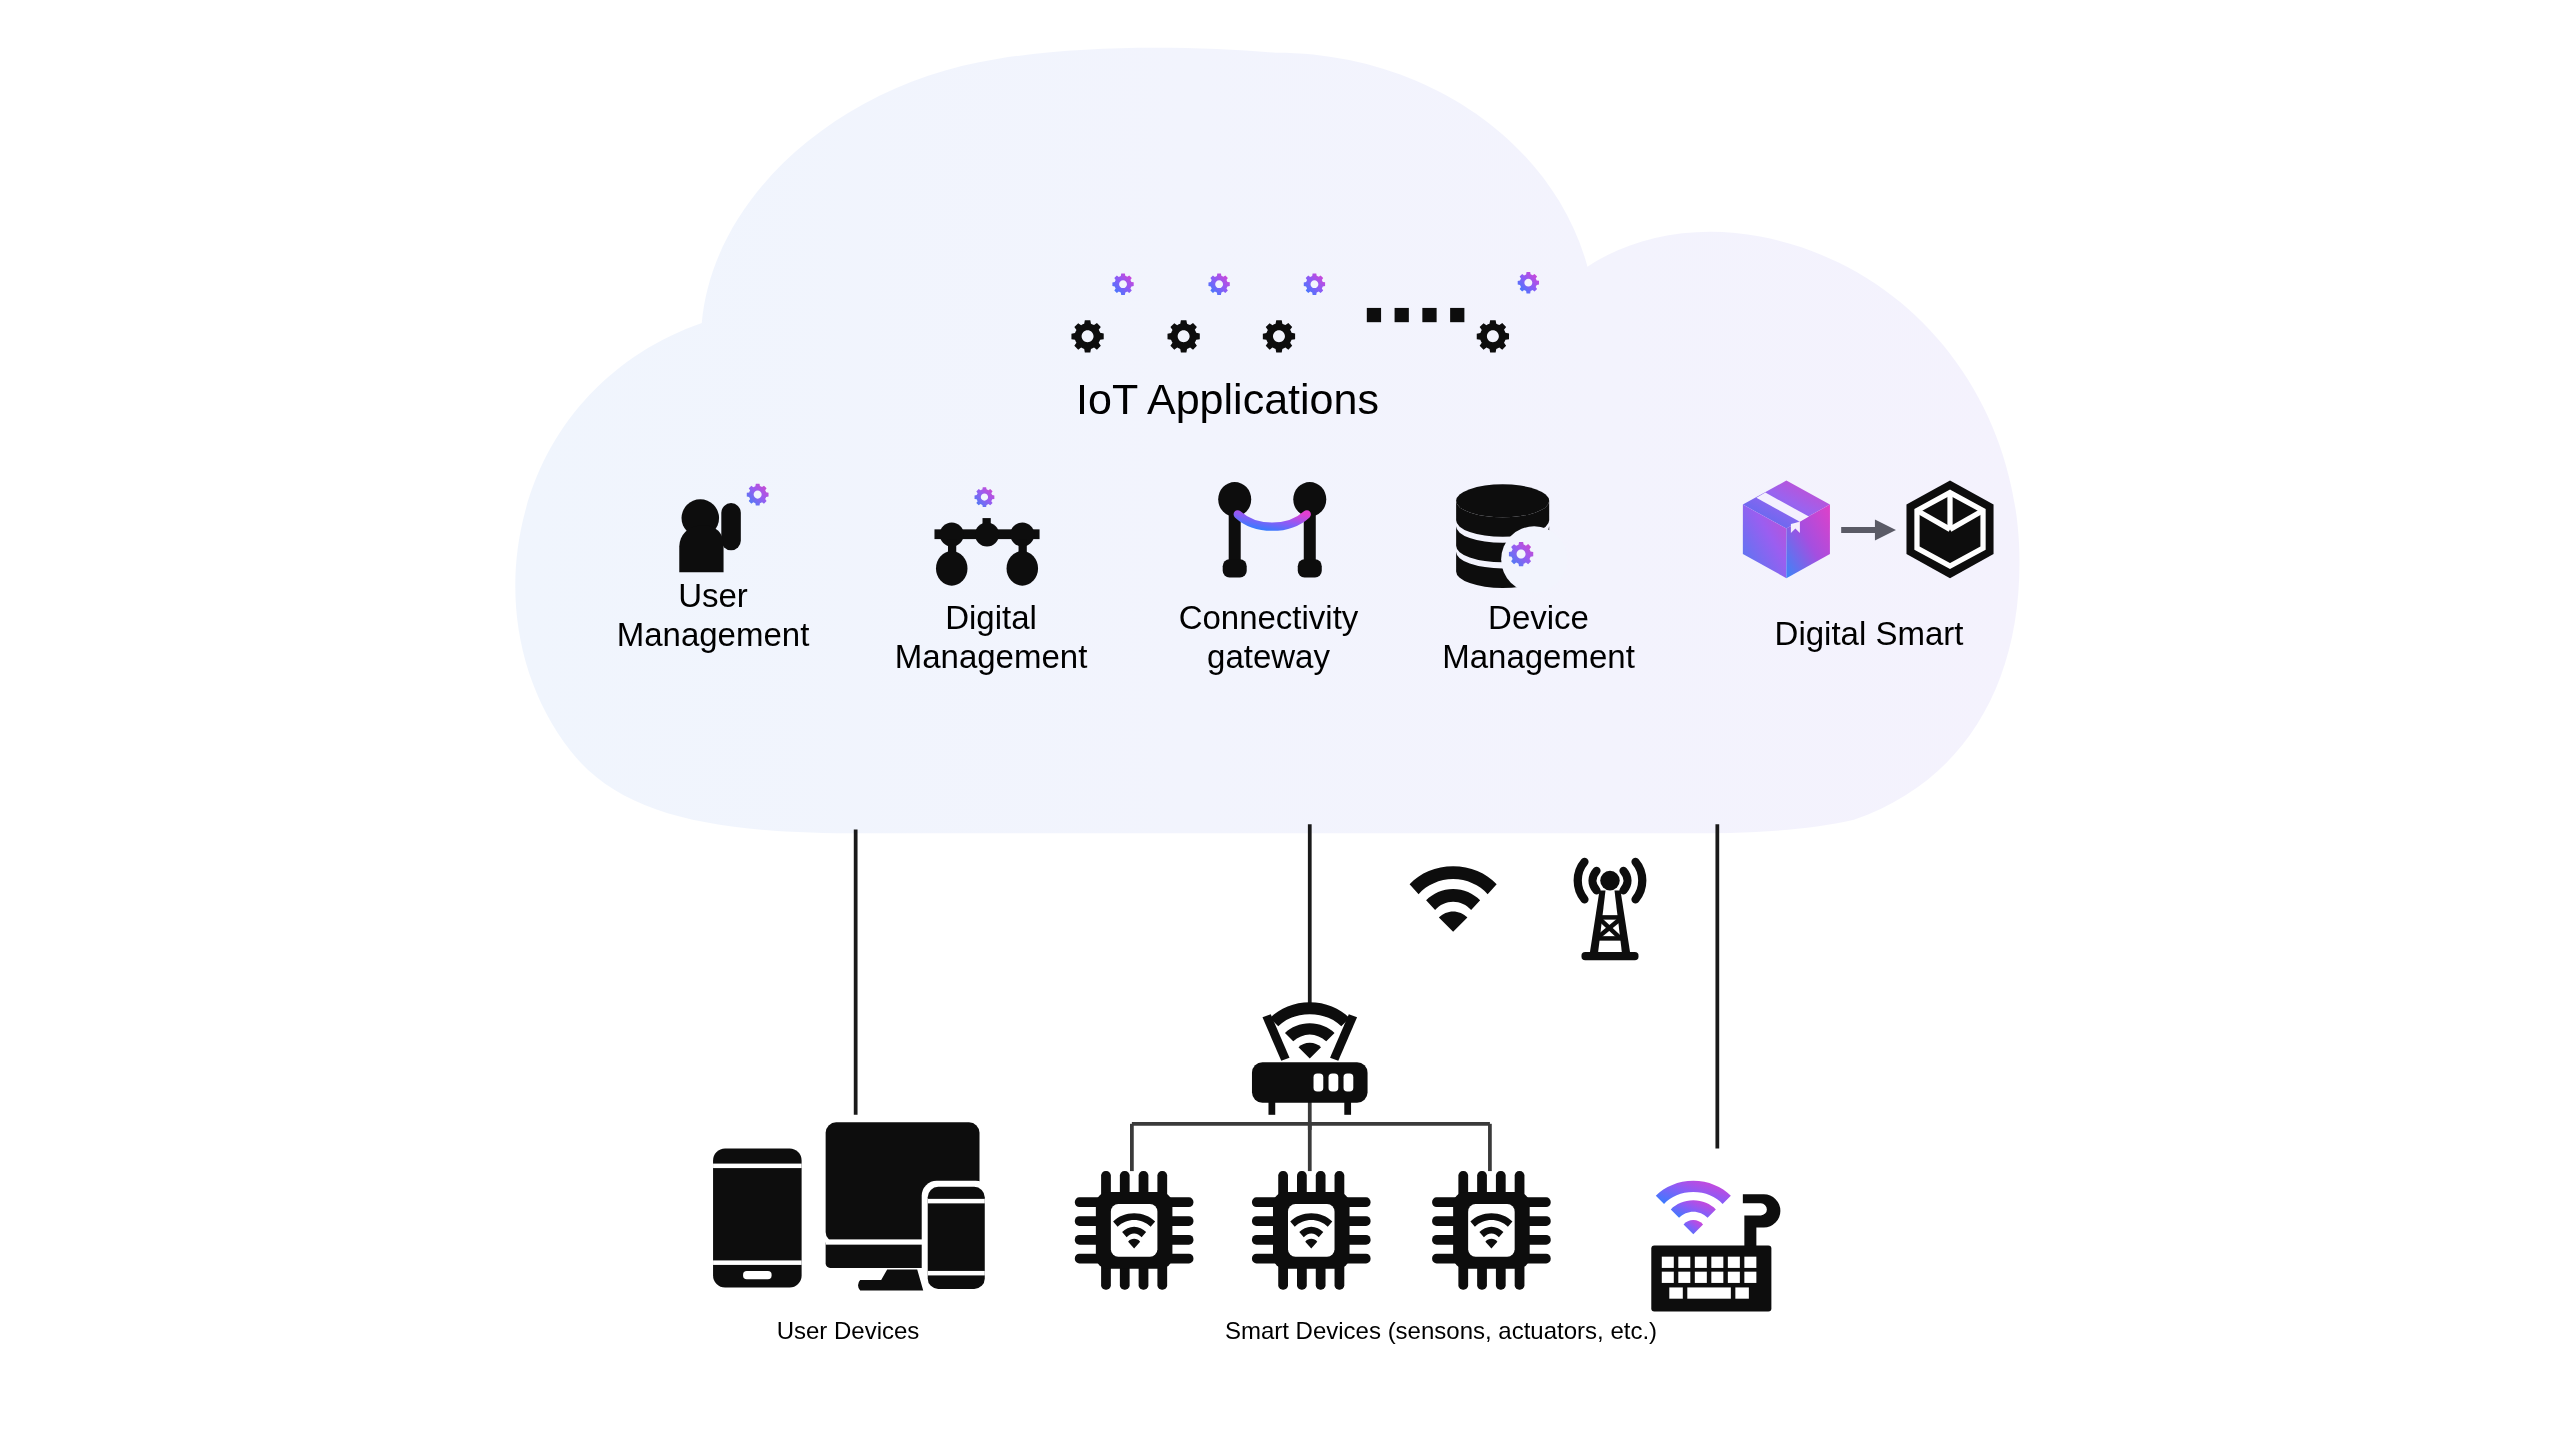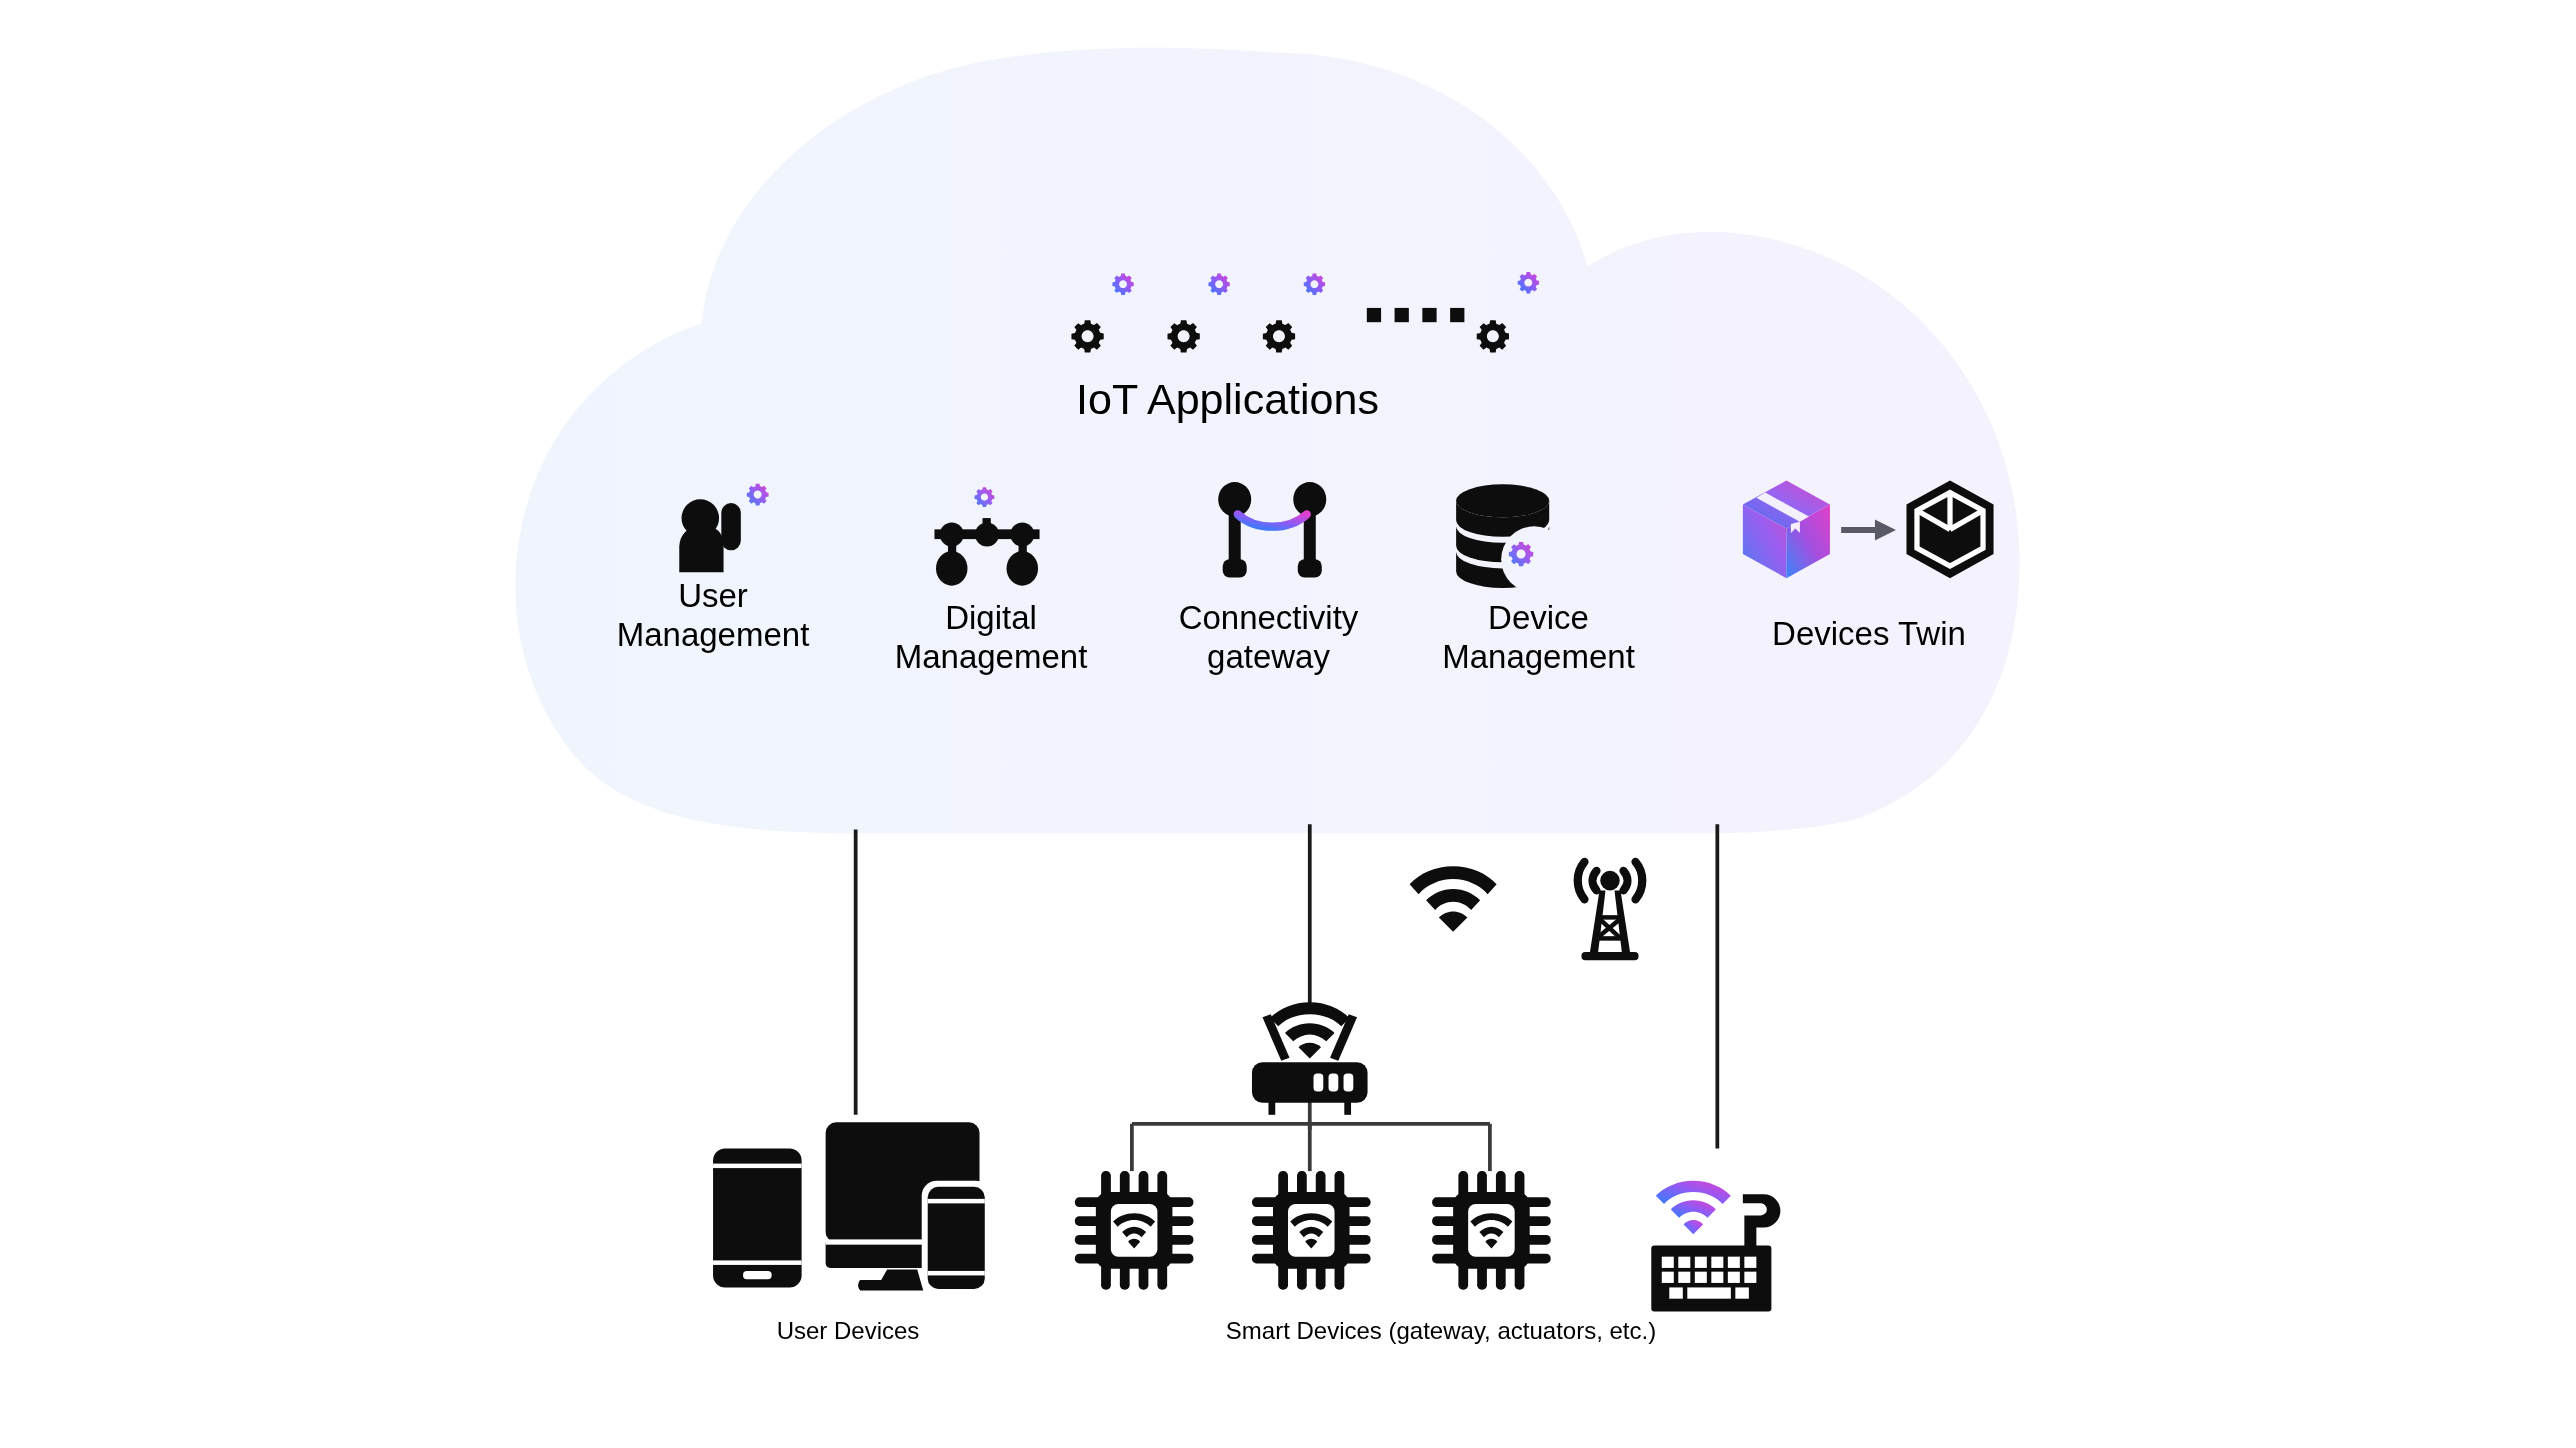--- a/index.html
+++ b/index.html
@@ -415,20 +415,20 @@
 
   <div class="lbl lbl-svc" style="left:871px; top:599px; width:240px;">Digital
 Management</div>
 
   <div class="lbl lbl-svc" style="left:1141px; top:599px; width:255px;">Connectivity
 gateway</div>
 
   <div class="lbl lbl-svc" style="left:1411px; top:599px; width:255px;">Device
 Management</div>
 
-  <div class="lbl lbl-svc" style="left:1719px; top:615px; width:300px;">Devices Twin</div>
+  <div class="lbl lbl-svc" style="left:1719px; top:615px; width:300px;">Digital Smart</div>
 
   <div class="lbl lbl-bottom" style="left:698px; top:1317px; width:300px;">User Devices</div>
 
-  <div class="lbl lbl-bottom" style="left:1073px; top:1317px; width:736px;">Smart Devices (gateway, actuators, etc.)</div>
+  <div class="lbl lbl-bottom" style="left:1073px; top:1317px; width:736px;">Smart Devices (sensons, actuators, etc.)</div>
 
 </div>
 
 
 </body></html>

